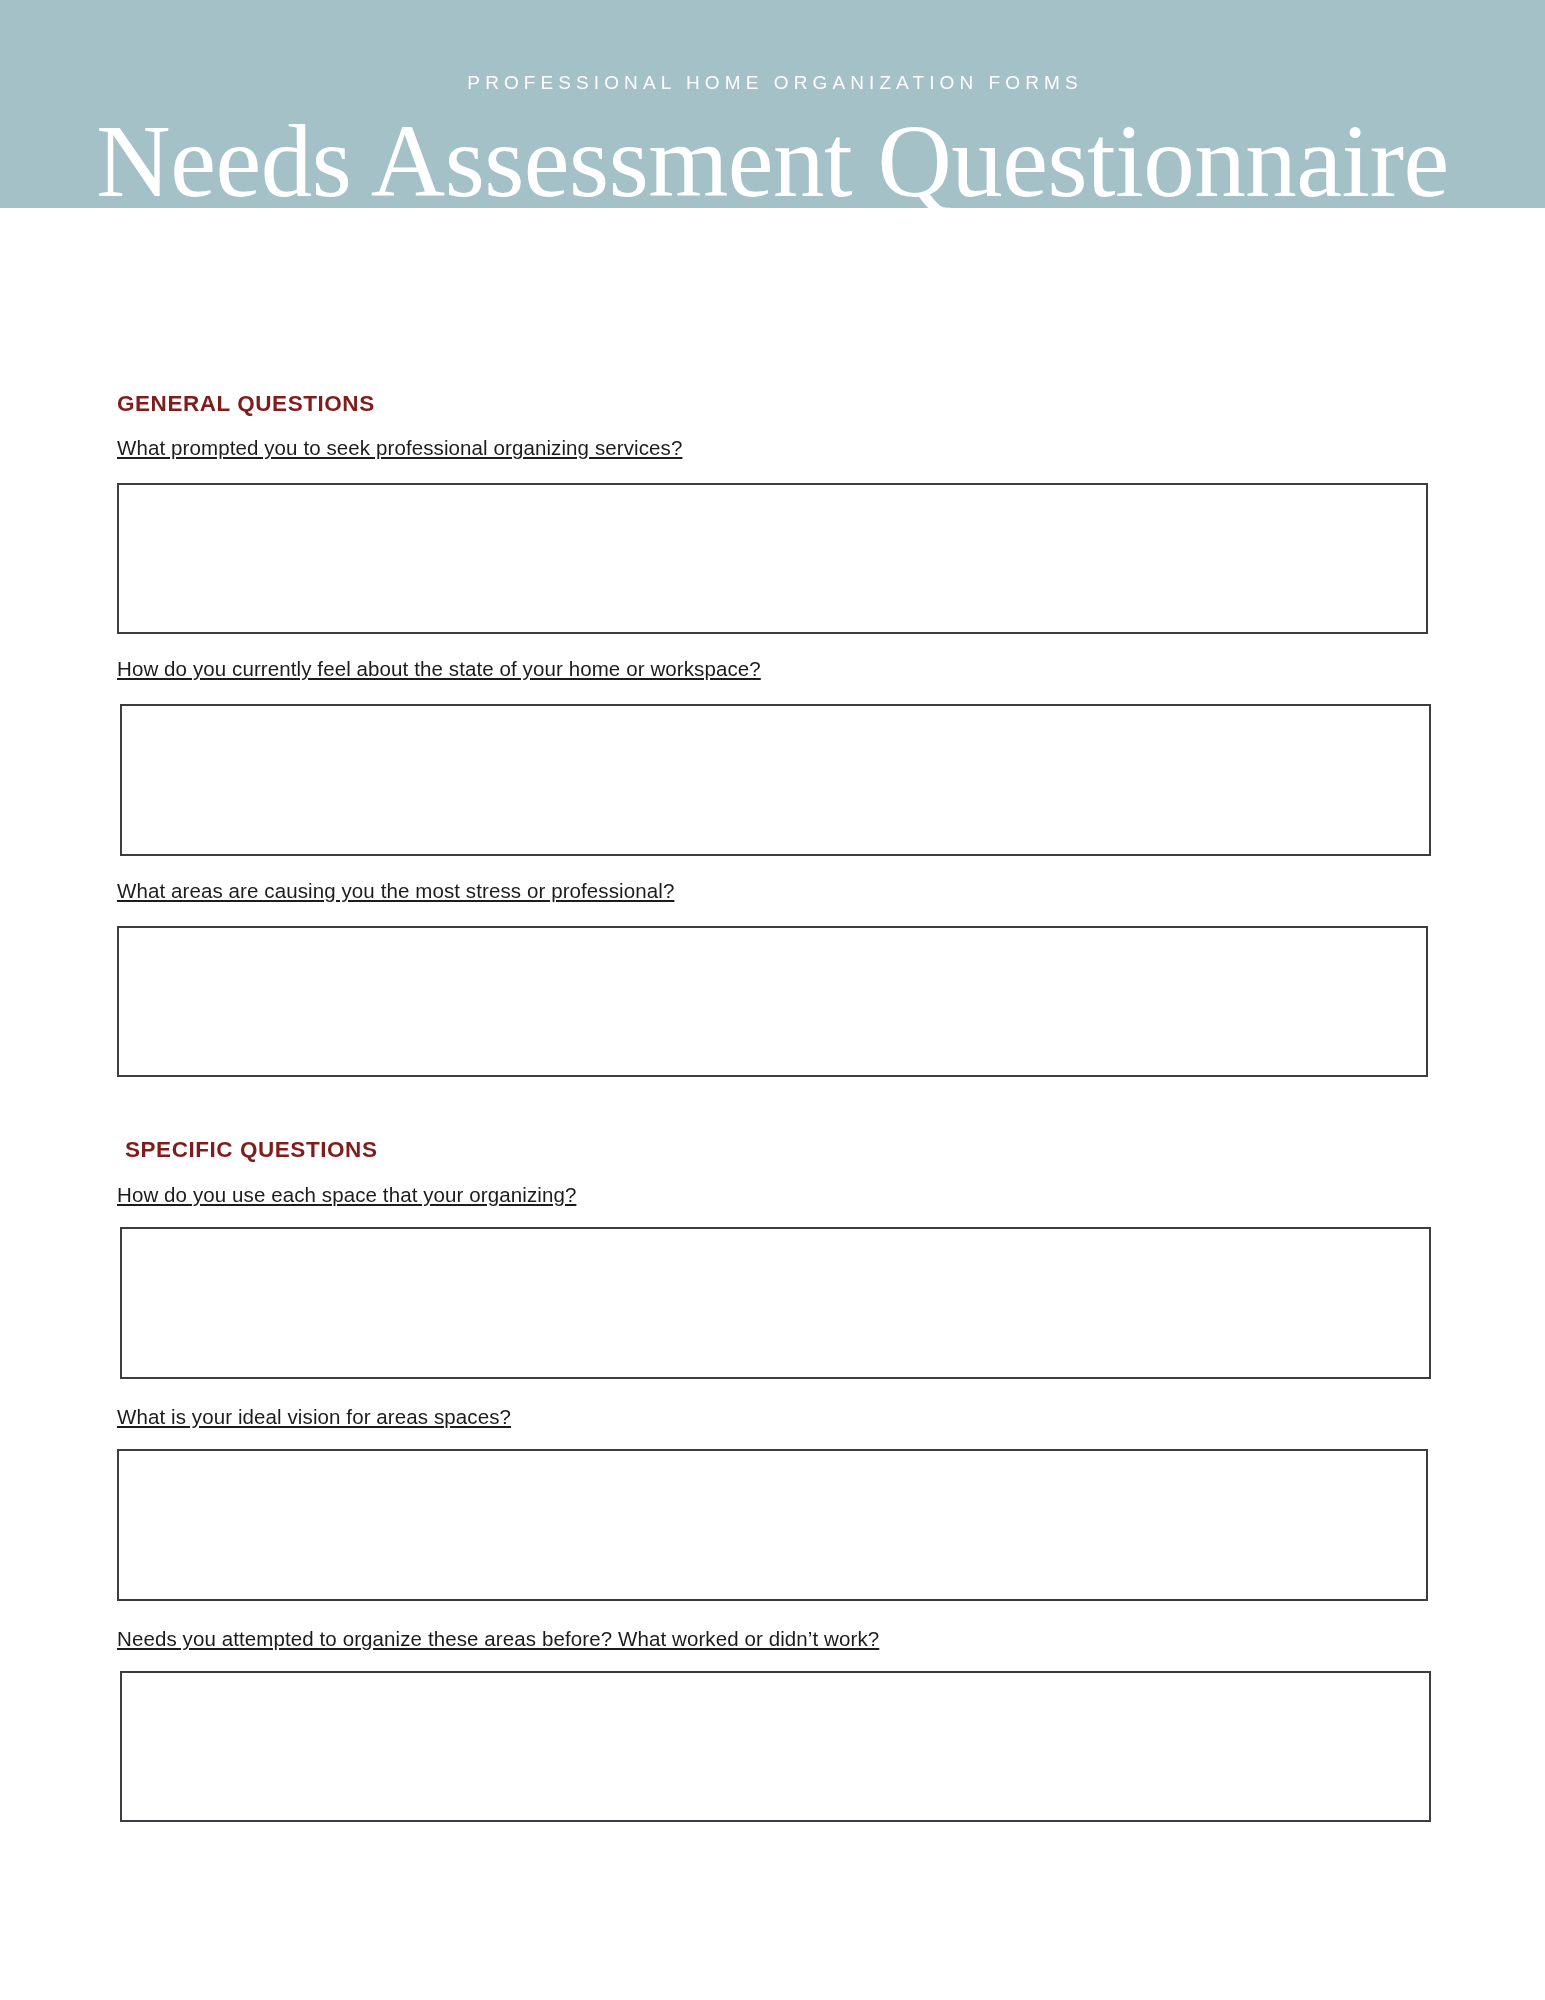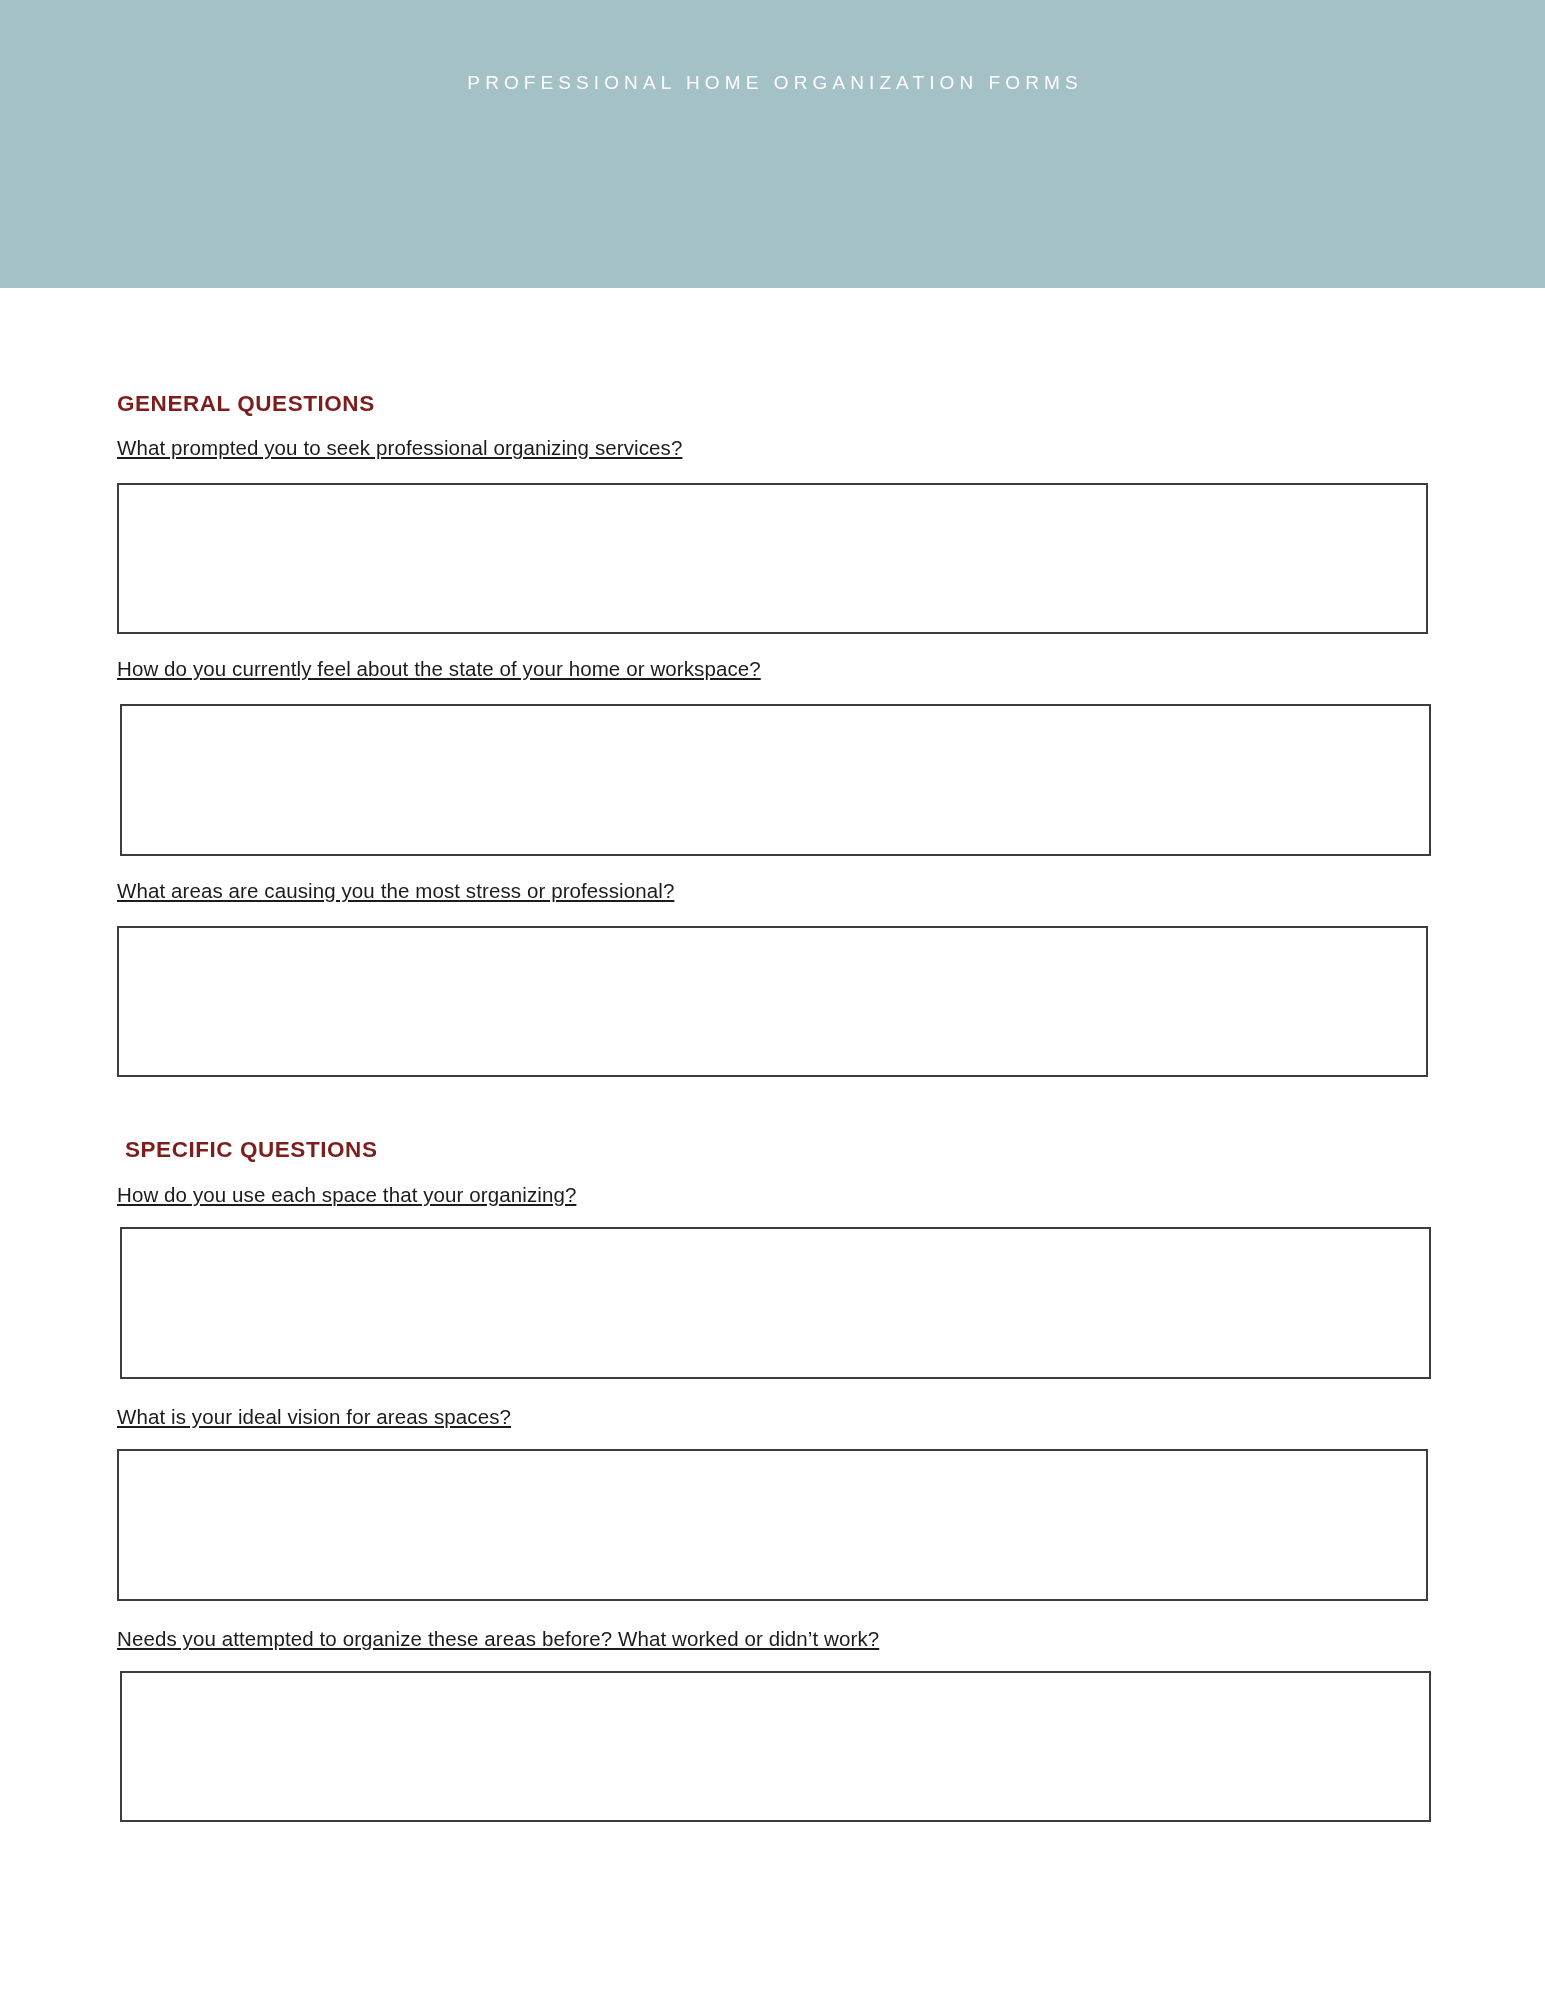--- a/index.html
+++ b/index.html
@@ -22,21 +22,21 @@
     overflow: hidden;
     box-sizing: border-box;
   }
 
   
   .header-band {
     position: absolute;
     left: 0;
     top: 0;
     width: 1545px;
-    height: 288px;
+    height: 208px;
     background: #a4c1c8;
     box-sizing: border-box;
   }
 
   .eyebrow {
     position: absolute;
     left: 0;
     top: 70px;
     width: 1545px;
     text-align: center;
@@ -111,20 +111,21 @@
   
   .abs { position: absolute; }
 </style>
 </head>
 <body>
 
 <div class="page">
 
   <div class="header-band">
     <div class="eyebrow">PROFESSIONAL HOME ORGANIZATION FORMS</div>
+    <div class="doc-title">Needs Assessment Questionnaire</div>
   </div>
 
   <div class="section">
 
     <div class="abs section-title" style="left:117px; top:390px;">GENERAL QUESTIONS</div>
 
     <div class="abs question-text" style="left:117px; top:434px;">What prompted you to seek professional organizing services?</div>
     <div class="abs" style="left:117px; top:483px; width:1311px; height:151px;">
       <textarea class="answer-box" placeholder="" style=""></textarea>
     </div>

